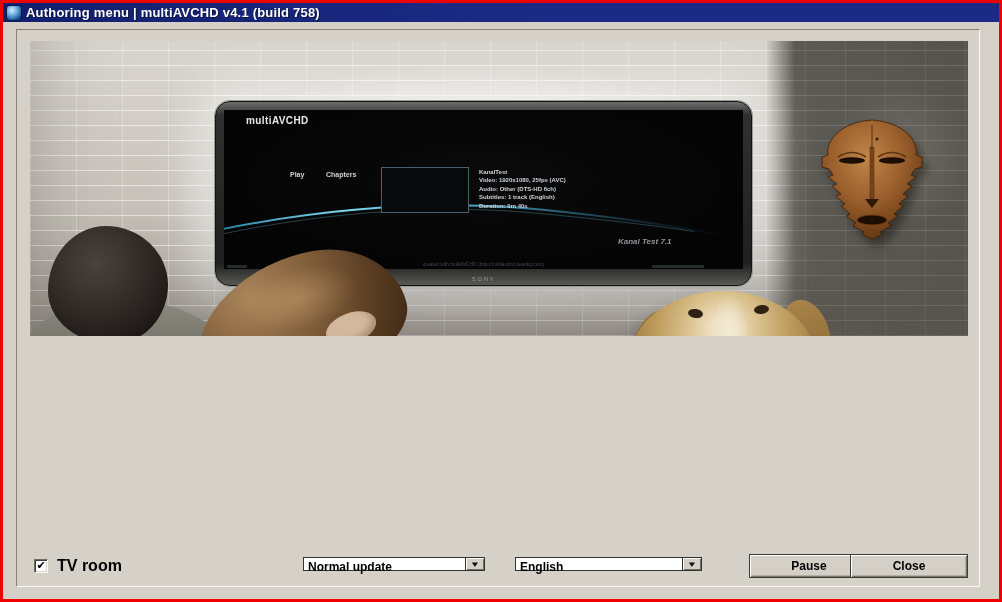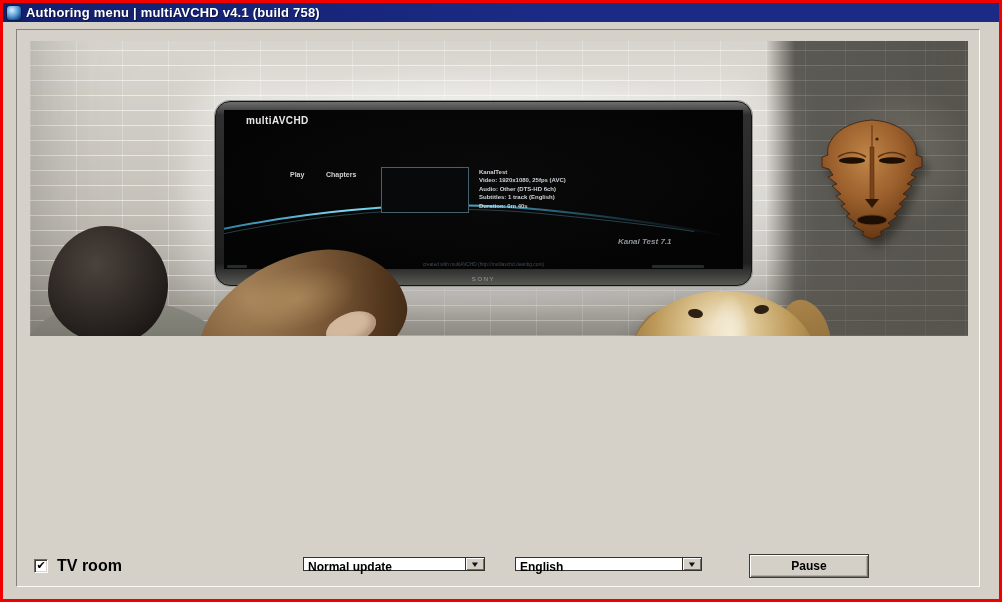--- a/index.html
+++ b/index.html
@@ -239,14 +239,15 @@
     </div>
 
     <div class="combo c2">
       <span class="combo-value">English</span>
       <span class="combo-btn">
         <span class="combo-arrow">▼</span>
       </span>
     </div>
 
     <button class="btn pause">Pause</button>
+    <button class="btn close">Close</button>
   </div>
 </div>
 
 </body></html>

